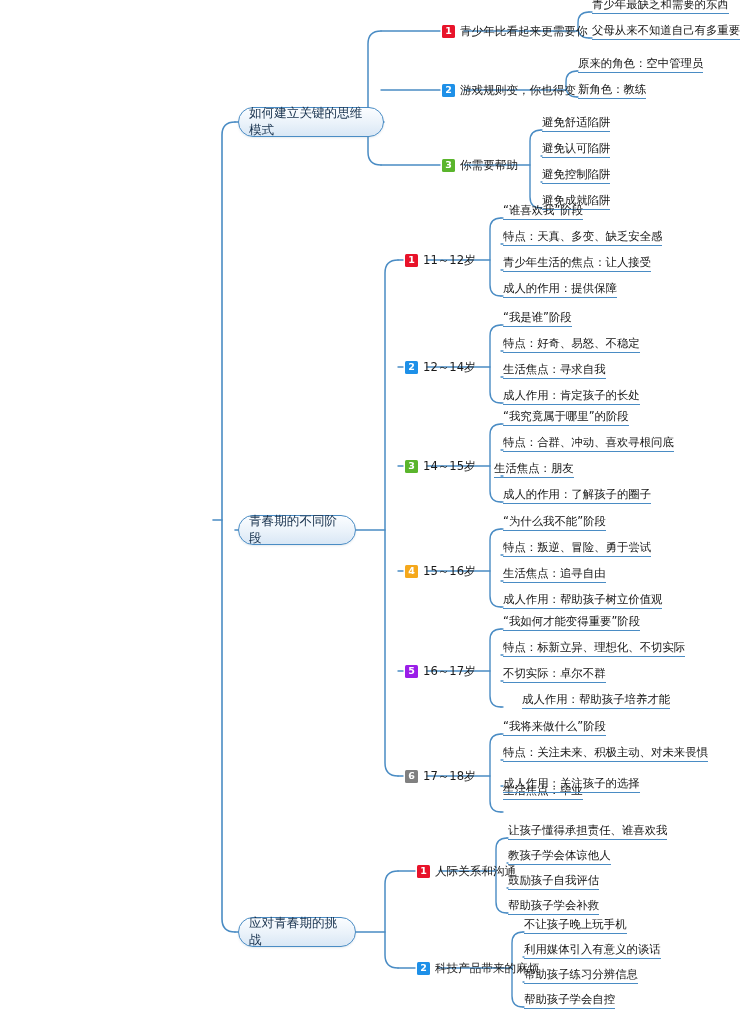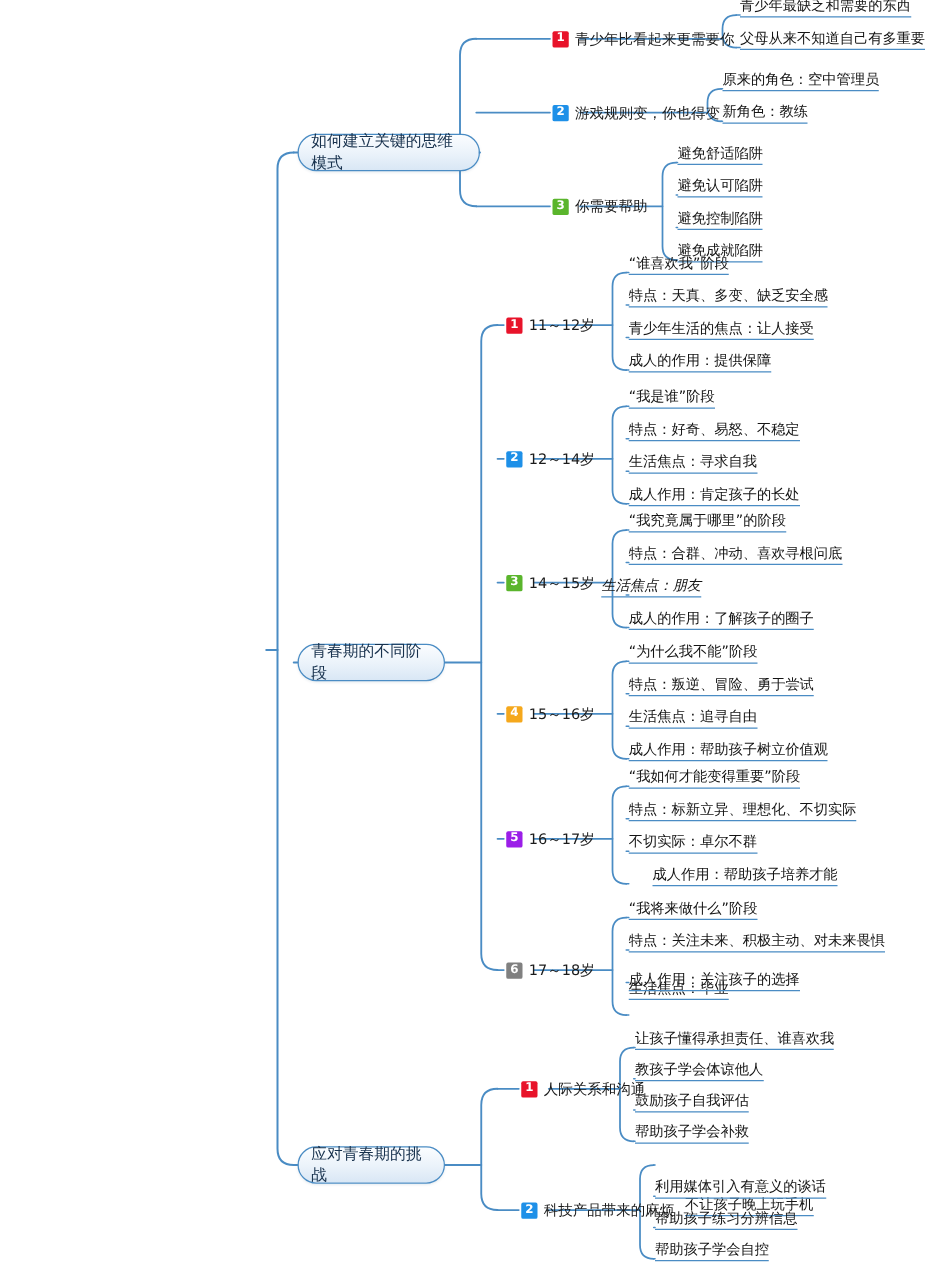--- a/index.html
+++ b/index.html
@@ -189,21 +189,21 @@
       <div class="leaf-node" style="left: 503px; top: 308px;">“我是谁”阶段</div>
       <div class="leaf-node" style="left: 503px; top: 334px;">特点：好奇、易怒、不稳定</div>
       <div class="leaf-node" style="left: 503px; top: 360px;">生活焦点：寻求自我</div>
       <div class="leaf-node" style="left: 503px; top: 386px;">成人作用：肯定孩子的长处</div>
       <div class="sub-node" style="left: 405px; top: 457px;">
         <span class="badge" style="background: rgb(90, 181, 44);">3</span>
         <span>14～15岁</span>
       </div>
       <div class="leaf-node" style="left: 503px; top: 407px;">“我究竟属于哪里”的阶段</div>
       <div class="leaf-node" style="left: 503px; top: 433px;">特点：合群、冲动、喜欢寻根问底</div>
-      <div class="leaf-node" style="left: 481px; top: 459px; font-style: italic;">生活焦点：朋友</div>
+      <div class="leaf-node" style="left: 494px; top: 459px;">生活焦点：朋友</div>
       <div class="leaf-node" style="left: 503px; top: 485px;">成人的作用：了解孩子的圈子</div>
       <div class="sub-node" style="left: 405px; top: 562px;">
         <span class="badge" style="background: rgb(245, 168, 28);">4</span>
         <span>15～16岁</span>
       </div>
       <div class="leaf-node" style="left: 503px; top: 512px;">“为什么我不能”阶段</div>
       <div class="leaf-node" style="left: 503px; top: 538px;">特点：叛逆、冒险、勇于尝试</div>
       <div class="leaf-node" style="left: 503px; top: 564px;">生活焦点：追寻自由</div>
       <div class="leaf-node" style="left: 503px; top: 590px;">成人作用：帮助孩子树立价值观</div>
       <div class="sub-node" style="left: 405px; top: 662px;">
@@ -228,19 +228,19 @@
         <span>人际关系和沟通</span>
       </div>
       <div class="leaf-node" style="left: 508px; top: 821px;">让孩子懂得承担责任、谁喜欢我</div>
       <div class="leaf-node" style="left: 508px; top: 846px;">教孩子学会体谅他人</div>
       <div class="leaf-node" style="left: 508px; top: 871px;">鼓励孩子自我评估</div>
       <div class="leaf-node" style="left: 508px; top: 896px;">帮助孩子学会补救</div>
       <div class="sub-node" style="left: 417px; top: 959px;">
         <span class="badge" style="background: rgb(30, 144, 232);">2</span>
         <span>科技产品带来的麻烦</span>
       </div>
-      <div class="leaf-node" style="left: 548px; top: 915px; margin-top: 39px;">不让孩子晚上玩手机</div>
+      <div class="leaf-node" style="left: 524px; top: 915px;">不让孩子晚上玩手机</div>
       <div class="leaf-node" style="left: 524px; top: 940px;">利用媒体引入有意义的谈话</div>
       <div class="leaf-node" style="left: 524px; top: 965px;">帮助孩子练习分辨信息</div>
       <div class="leaf-node" style="left: 524px; top: 990px;">帮助孩子学会自控</div>
     </div>
 
 </div>
 
 </body></html>

